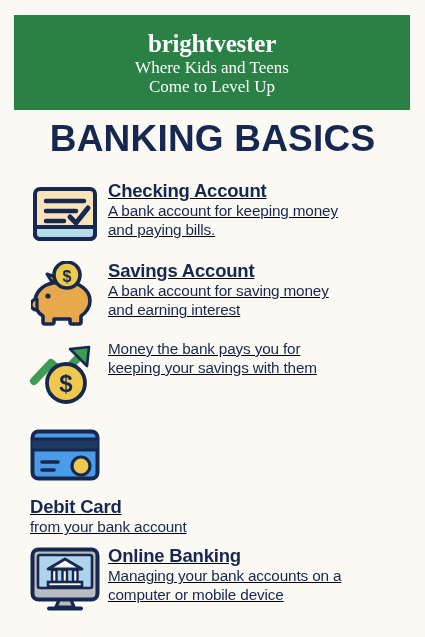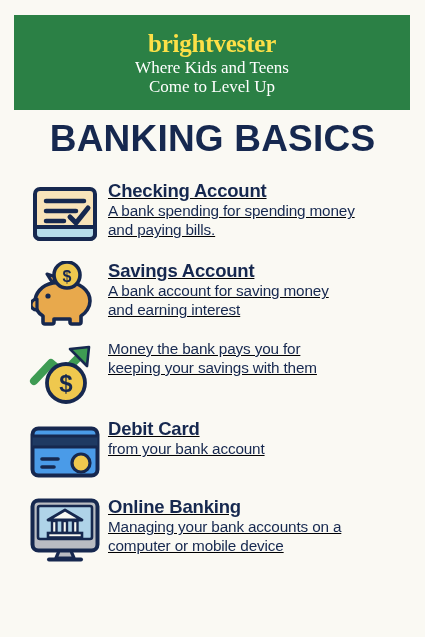--- a/index.html
+++ b/index.html
@@ -28,21 +28,21 @@
     flex-direction: column;
     align-items: center;
     justify-content: center;
     padding-top: 2px;
   }
 
   .brand-name {
     font-family: "Liberation Serif", "DejaVu Serif", serif;
     font-weight: bold;
     font-size: 25px;
-    color: #fde047;
+    color: #ffffff;
     letter-spacing: -0.2px;
     line-height: 1.05;
   }
 
   .brand-tagline {
     font-family: "Liberation Serif", "DejaVu Serif", serif;
     font-size: 17px;
     color: #FFFFFF;
     line-height: 1.12;
     text-align: center;
@@ -113,21 +113,21 @@
     font-size: 15.3px;
     color: #16284F;
     line-height: 1.23;
     letter-spacing: -0.15px;
   }
 
   
   .entry.row-0 { margin-bottom: 8px; }
   .entry.row-1 { margin-bottom: 8px; }
   .entry.row-2 { margin-bottom: 6px; }
-  .entry.row-3 { margin-bottom: 6px; }
+  .entry.row-3 { margin-bottom: 6px; flex-direction: column; }
   .entry.row-4 { margin-bottom: 0; }
 </style>
 </head>
 <body>
 
 <div class="header-bar">
   <div class="brand-name">brightvester</div>
   <div class="brand-tagline">
     <div>Where Kids and Teens</div>
     <div>Come to Level Up</div>
@@ -144,21 +144,21 @@
         <rect x="3" y="3" width="60" height="50" rx="5" fill="#F8E3BA" stroke="#16284F" stroke-width="4"></rect>
         <path d="M3 41 h60 v7 a5 5 0 0 1 -5 5 h-50 a5 5 0 0 1 -5 -5 z" fill="#B6DCEA" stroke="#16284F" stroke-width="4" stroke-linejoin="round"></path>
         <line x1="14" y1="15" x2="52" y2="15" stroke="#16284F" stroke-width="4.5" stroke-linecap="round"></line>
         <line x1="14" y1="25" x2="44" y2="25" stroke="#16284F" stroke-width="4.5" stroke-linecap="round"></line>
         <line x1="14" y1="35" x2="32" y2="35" stroke="#16284F" stroke-width="4.5" stroke-linecap="round"></line>
         <polyline points="38,31 44,37 56,22" fill="none" stroke="#16284F" stroke-width="5" stroke-linecap="round" stroke-linejoin="round"></polyline>
       </svg>
     </div>
     <div class="entry-text">
       <div class="entry-term">Checking Account</div>
-      <div class="entry-def">A bank spending for spending money</div>
+      <div class="entry-def">A bank account for keeping money</div>
       <div class="entry-def">and paying bills.</div>
     </div>
   </div>
 
   <div class="entry row-1">
     <div class="entry-icon">
       <svg width="68" height="66" viewBox="0 0 68 66">
 
         <path d="M22 22 C10 24 4 33 4 41 C4 47 7 52 12 55 L12 61 a2 2 0 0 0 2 2 h7 a2 2 0 0 0 2 -2 v-3 h16 v3 a2 2 0 0 0 2 2 h7 a2 2 0 0 0 2 -2 v-6 c5 -3 9 -9 9 -15 C59 29 48 21 35 21 z" fill="#E8A94C" stroke="#16284F" stroke-width="3.6" stroke-linejoin="round"></path>
 

